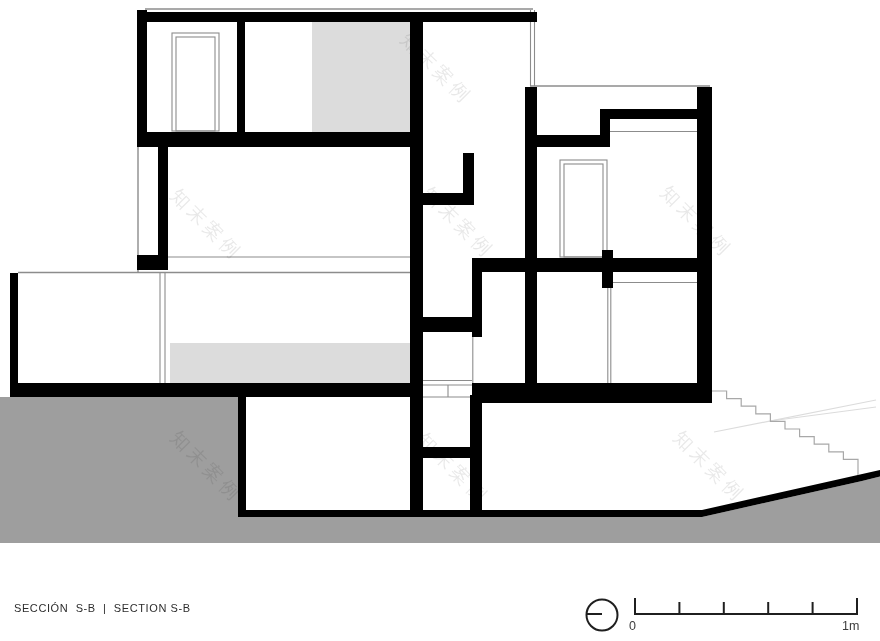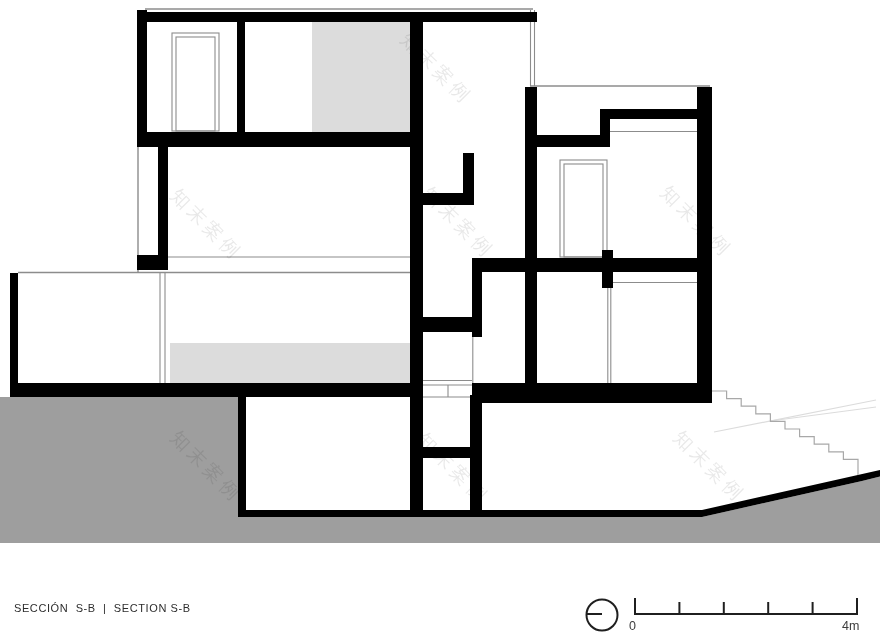--- a/index.html
+++ b/index.html
@@ -131,14 +131,14 @@
   <div class="wm" style="left:183px;top:183px">知末案例</div>
   <div class="wm" style="left:435px;top:181px">知末案例</div>
   <div class="wm" style="left:673px;top:180px">知末案例</div>
   <div class="wm" style="left:183px;top:425px">知末案例</div>
   <div class="wm" style="left:430px;top:427px">知末案例</div>
   <div class="wm" style="left:686px;top:425px">知末案例</div>
   <div class="wm" style="left:413px;top:27px">知末案例</div>
 
   <div class="title">SECCIÓN  S-B  |  SECTION S-B</div>
   <div class="scalelabel" id="lbl0">0</div>
-  <div class="scalelabel" id="lbl5m">4m</div>
+  <div class="scalelabel" id="lbl5m">1m</div>
 </div>
 
 </body></html>

